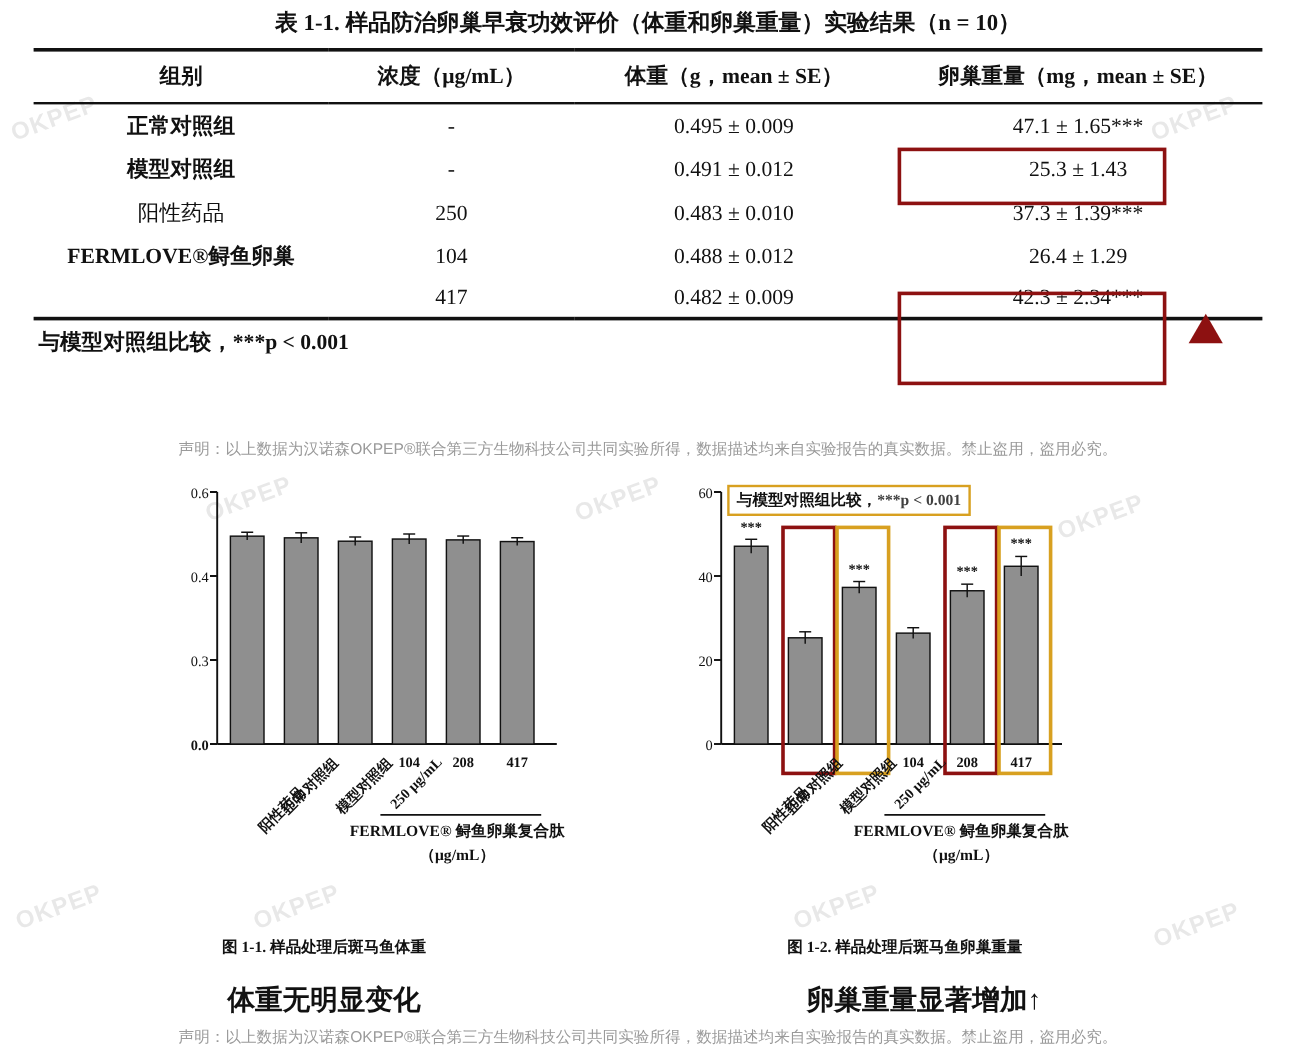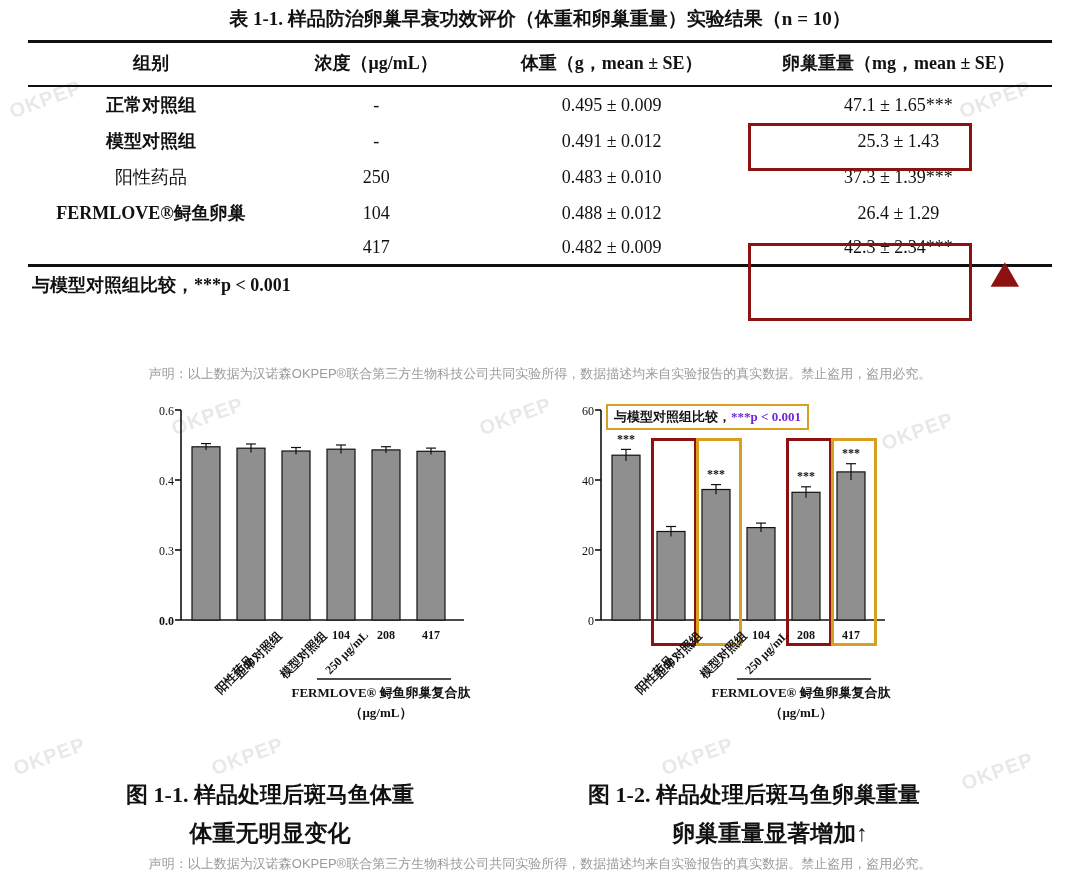--- a/index.html
+++ b/index.html
@@ -95,21 +95,21 @@
     font-family: "Liberation Sans", sans-serif;
     font-size: 13px;
     color: #9a9a9a;
   }
 
   
   .chart-wrap { position: absolute; }
   .chart-caption {
     position: absolute;
     text-align: center;
-    font-size: 22px;
+    font-size: 13px;
     font-weight: bold;
     width: 480px;
   }
   .chart-conclusion {
     position: absolute;
     text-align: center;
     font-size: 23px;
     font-weight: bold;
     width: 480px;
   }
@@ -143,21 +143,21 @@
   }
   .note-box {
     position: absolute;
     border: 2px solid #d8a020;
     background: #ffffff;
     font-size: 13px;
     font-weight: bold;
     padding: 2px 6px;
     white-space: nowrap;
   }
-  .note-box .red { color: #6d28d9; }
+  .note-box .red { color: #404040; }
   .ovl-box { position: absolute; pointer-events: none; }
 </style>
 </head>
 <body>
 
 <div class="wm" style="left:8px;  top:88px;">OKPEP</div>
 <div class="wm" style="left:958px; top:88px;">OKPEP</div>
 <div class="wm" style="left:170px; top:405px;">OKPEP</div>
 <div class="wm" style="left:478px; top:405px;">OKPEP</div>
 <div class="wm" style="left:880px; top:420px;">OKPEP</div>

